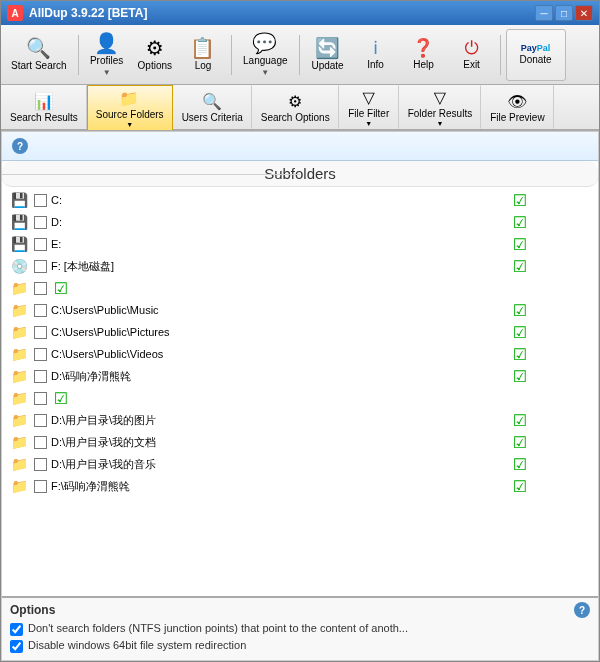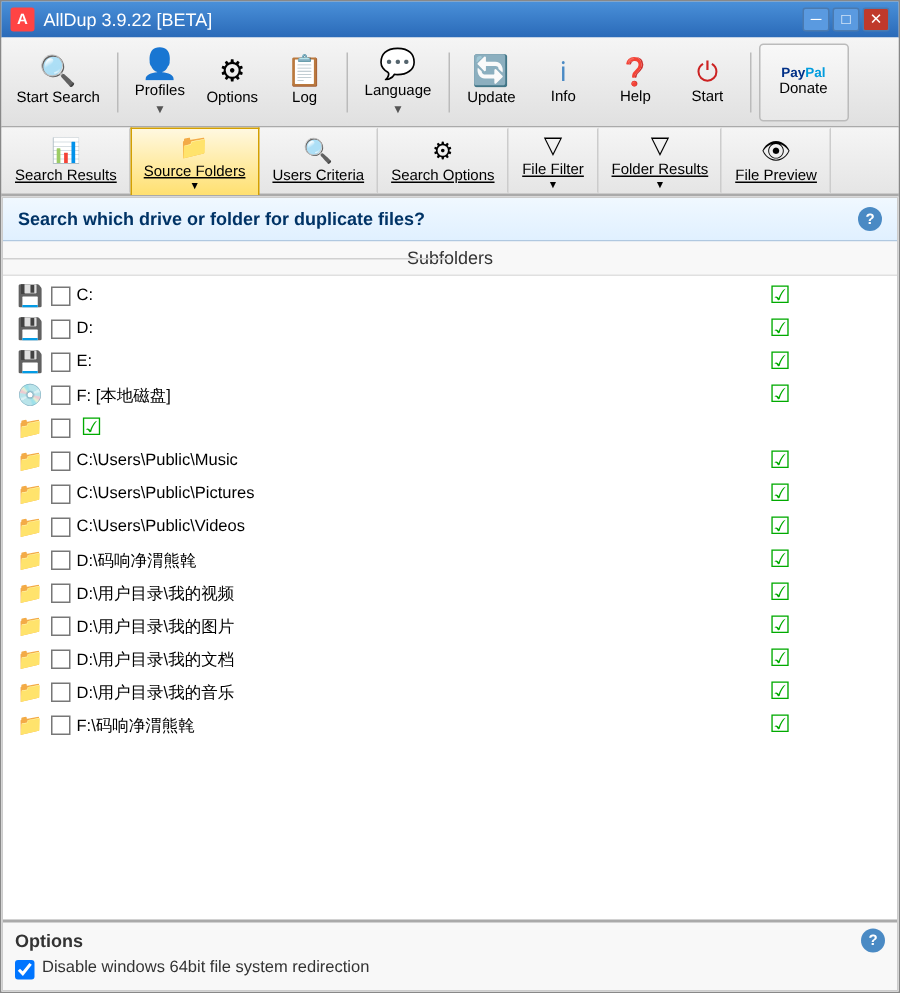--- a/index.html
+++ b/index.html
@@ -37,21 +37,21 @@
     .title-icon {
       width: 16px;
       height: 16px;
       background: #ff4444;
       border-radius: 2px;
       display: flex; align-items: center; justify-content: center;
       font-size: 10px; color: white; font-weight: bold;
     }
     .title-text {
       font-size: 12px;
-      font-weight: normal;
+      font-weight: bold;
     }
     .title-controls {
       display: flex;
       gap: 2px;
     }
     .title-btn {
       width: 18px; height: 16px;
       background: #5a9ae0;
       border: 1px solid #4a7ab0;
       color: white;
@@ -150,21 +150,21 @@
       gap: 1px;
       min-width: 60px;
     }
     .toolbar2-btn.active {
       background: linear-gradient(to bottom, #fff8e0, #ffe070);
       border: 1px solid #d4a000;
       border-bottom: none;
       margin-bottom: -1px;
     }
     .toolbar2-btn .icon { font-size: 16px; }
-    .toolbar2-btn .label { font-size: 10px; white-space: nowrap; text-decoration: underline; }
+    .toolbar2-btn .label { font-size: 10px; white-space: nowrap; }
     .toolbar2-btn .arrow { font-size: 7px; }
 
     
     .content {
       flex: 1;
       display: flex;
       flex-direction: column;
       background: white;
       border: 1px solid #ccc;
       margin: 0;
@@ -190,25 +190,26 @@
       color: white;
       font-size: 10px;
       font-weight: bold;
       display: flex; align-items: center; justify-content: center;
       cursor: pointer;
     }
 
     .subfolders-header {
       text-align: center;
       padding: 4px 0;
-      font-size: 12px;
+      font-size: 15px;
       color: #333;
       background: #f8f8f8;
       border-bottom: 1px solid #e0e0e0;
       position: relative;
+      border-radius: 10px;
     }
     .subfolders-header::before {
       content: '';
       position: absolute;
       left: 0; right: 50%;
       top: 50%;
       border-top: 1px solid #d0d0d0;
     }
 
     .folder-list {
@@ -337,21 +338,21 @@
     <div class="toolbar-btn">
       <span class="icon" style="font-size:18px; color:#4a8ac4;">ℹ</span>
       <span class="label">Info</span>
     </div>
     <div class="toolbar-btn">
       <span class="icon" style="font-size:18px; color:#4a8ac4;">❓</span>
       <span class="label">Help</span>
     </div>
     <div class="toolbar-btn">
       <span class="icon" style="font-size:18px; color:#cc2222;">⏻</span>
-      <span class="label">Start</span>
+      <span class="label">Exit</span>
     </div>
     <div class="toolbar-separator"></div>
     <div class="donate-btn">
       <div class="paypal-logo">Pay<span>Pal</span></div>
       <span class="label" style="font-size:10px;">Donate</span>
     </div>
   </div>
 
   <div class="toolbar2">
     <div class="toolbar2-btn">
@@ -382,21 +383,20 @@
       <span class="arrow">▼</span>
     </div>
     <div class="toolbar2-btn">
       <span class="icon">👁</span>
       <span class="label">File Preview</span>
     </div>
   </div>
 
   <div class="content">
     <div class="content-header">
-      <span class="content-header-text">Search which drive or folder for duplicate files?</span>
       <div class="help-btn">?</div>
     </div>
 
     <div class="subfolders-header">
       <span>Subfolders</span>
     </div>
 
     <div class="folder-list" id="folder-list">
 
     <div class="folder-row">
@@ -466,21 +466,20 @@
           <span class="drive-icon">📁</span>
           <div class="folder-checkbox"></div>
           <span class="folder-name">D:\码响净渭熊㲦</span>
           <div class="subfolder-check">
             <span class="check-img" style="color: rgb(0, 170, 0); font-size: 16px;">☑</span>
           </div>
         </div>
         <div class="folder-row">
           <span class="drive-icon">📁</span>
           <div class="folder-checkbox"></div>
-          <span class="folder-name">D:\用户目录\我的视频</span>
           <div class="subfolder-check">
             <span class="check-img" style="color: rgb(0, 170, 0); font-size: 16px;">☑</span>
           </div>
         </div>
         <div class="folder-row">
           <span class="drive-icon">📁</span>
           <div class="folder-checkbox"></div>
           <span class="folder-name">D:\用户目录\我的图片</span>
           <div class="subfolder-check">
             <span class="check-img" style="color: rgb(0, 170, 0); font-size: 16px;">☑</span>
@@ -512,20 +511,24 @@
         </div>
       </div>
 
     <div class="options-section">
       <div class="options-header">
         <span class="options-title">Options</span>
         <div class="help-btn">?</div>
       </div>
       <div id="options-list">
 
+      <div class="option-row">
+            <input type="checkbox" checked="" style="">
+            <span class="option-text">Don't search folders (NTFS junction points) that point to the content of anoth...</span>
+          </div>
           <div class="option-row">
             <input type="checkbox" checked="" style="">
             <span class="option-text">Disable windows 64bit file system redirection</span>
           </div>
         </div>
     </div>
   </div>
 
 </div>
 

